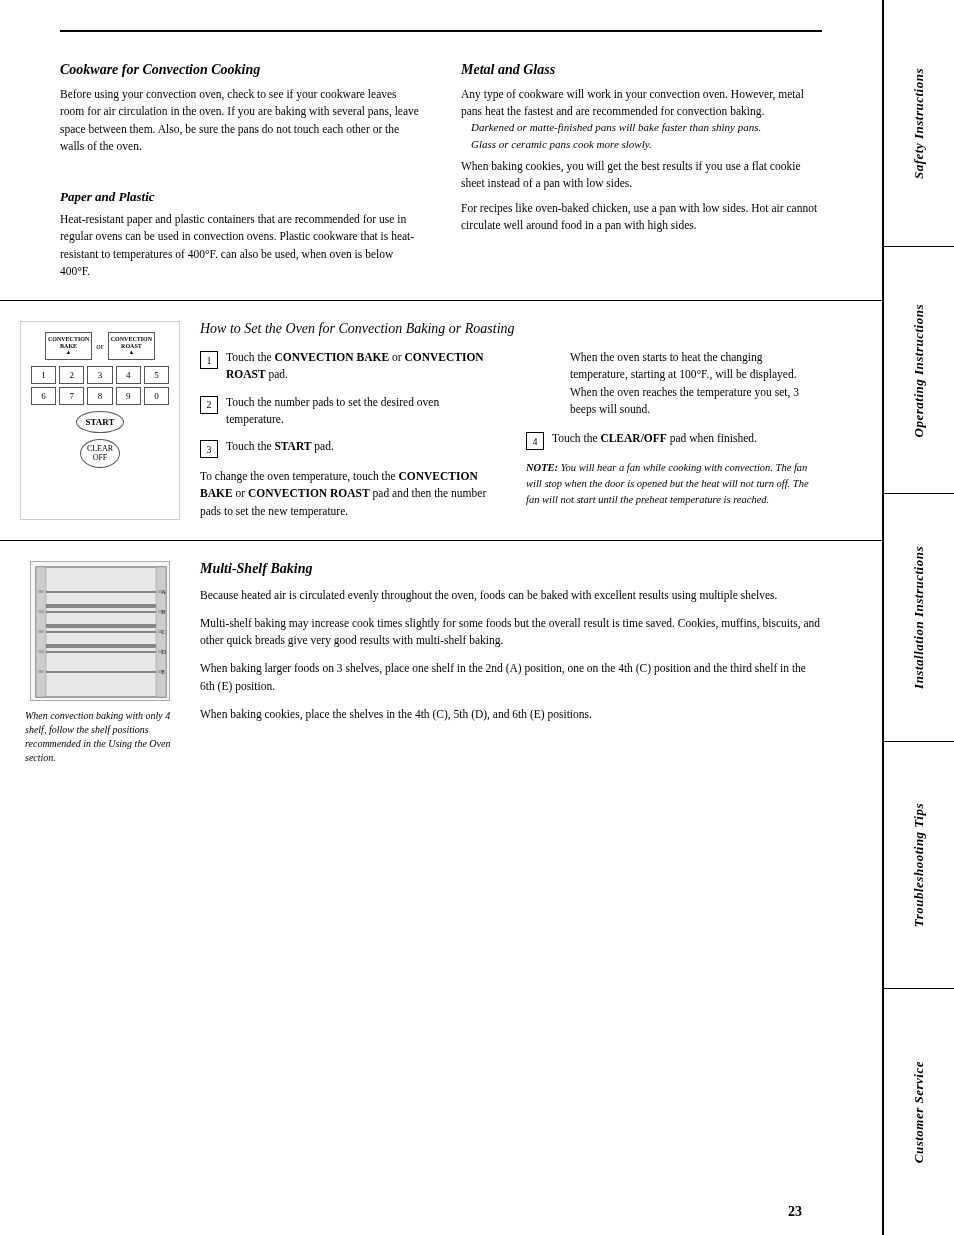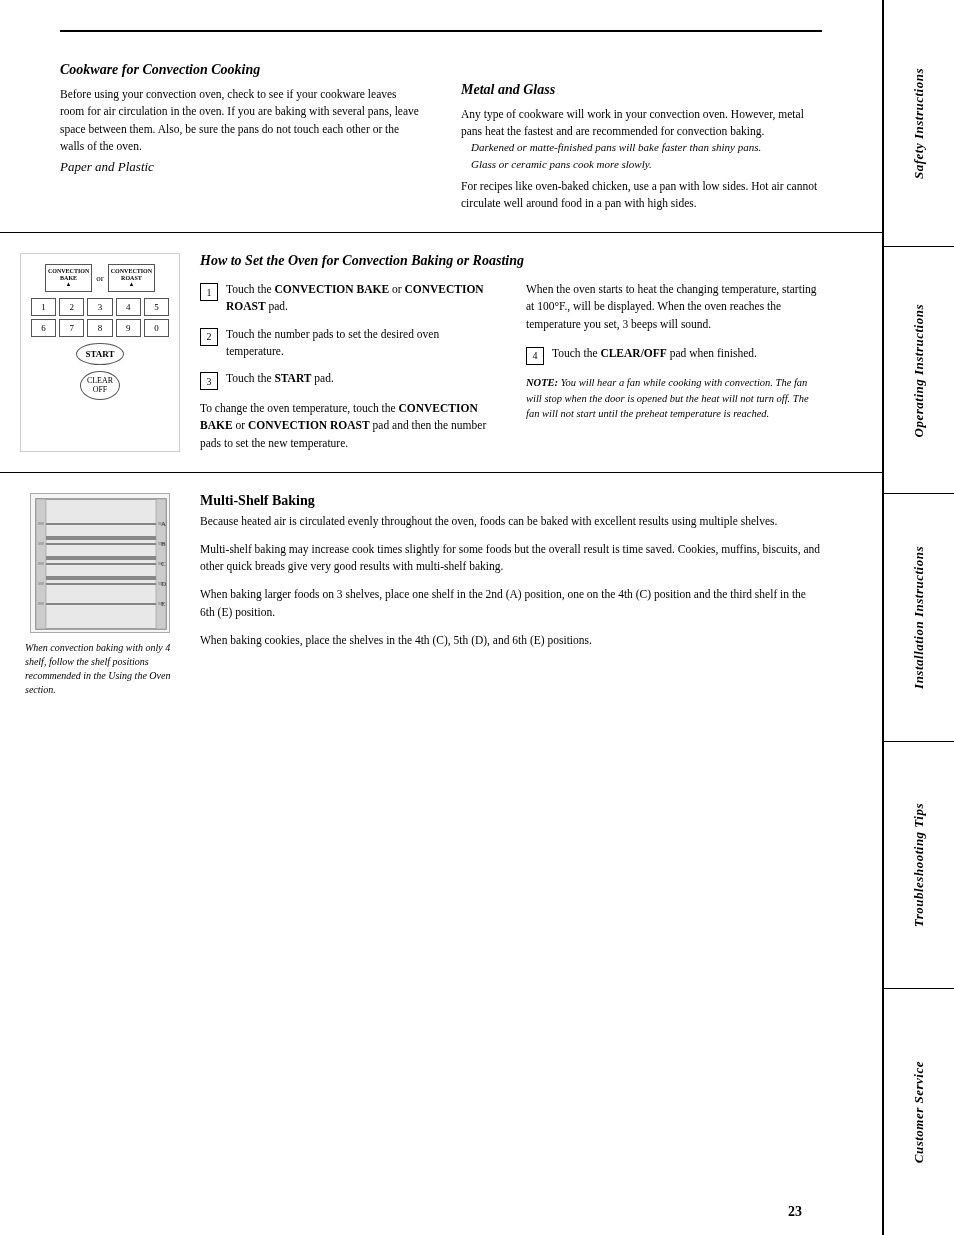--- a/index.html
+++ b/index.html
@@ -40,40 +40,39 @@
       border-bottom: 1.5px solid #000;
       padding-bottom: 20px;
     }
 
     .col-left {
       flex: 1;
     }
 
     .col-right {
       flex: 1;
-      margin-top: 20px;
     }
 
     .section-title-italic {
       font-style: italic;
       font-weight: bold;
       font-size: 14px;
       margin-bottom: 8px;
     }
 
     .section-body {
       font-size: 11.5px;
       line-height: 1.5;
     }
 
     .sub-title-italic {
       font-style: italic;
-      font-weight: normal;
+      font-weight: bold;
       font-size: 13px;
-      margin-top: 4px;
+      margin-top: 34px;
       margin-bottom: 6px;
     }
 
     .italic-note {
       font-style: italic;
       font-size: 11px;
       margin-bottom: 5px;
       padding-left: 10px;
     }
 
@@ -146,21 +145,21 @@
       text-align: center;
       line-height: 1.2;
     }
 
     .howto-content {
       flex: 1;
     }
 
     .howto-title {
       font-style: italic;
-      font-weight: bold;
+      font-weight: normal;
       font-size: 14px;
       margin-bottom: 12px;
     }
 
     .howto-cols {
       display: flex;
       gap: 30px;
     }
 
     .howto-col-left {
@@ -239,23 +238,24 @@
       margin-top: 8px;
       text-align: left;
       padding: 0 5px;
     }
 
     .multishelf-content {
       flex: 1;
     }
 
     .multishelf-title {
+      font-style: italic;
       font-weight: bold;
       font-size: 14px;
-      margin-bottom: 4px;
+      margin-bottom: 10px;
     }
 
     .para {
       font-size: 11.5px;
       line-height: 1.55;
       margin-bottom: 10px;
     }
 
     
     .right-sidebar {
@@ -313,27 +313,29 @@
   <div class="main-content">
 
     <hr class="top-rule">
 
     <div class="section-cookware">
       <div class="col-left">
         <div class="section-title-italic">Cookware for Convection Cooking</div>
         <div class="section-body">Before using your convection oven, check to see if your cookware leaves room for air circulation in the oven. If you are baking with several pans, leave space between them. Also, be sure the pans do not touch each other or the walls of the oven.</div>
 
         <div class="sub-title-italic">Paper and Plastic</div>
+        <div class="section-body">Heat-resistant paper and plastic containers that are recommended for use in regular ovens can be used in convection ovens. Plastic cookware that is heat-resistant to temperatures of 400°F. can also be used, when oven is below 400°F.</div>
       </div>
 
       <div class="col-right">
         <div class="section-title-italic">Metal and Glass</div>
         <div class="section-body">Any type of cookware will work in your convection oven. However, metal pans heat the fastest and are recommended for convection baking.</div>
         <div class="italic-note">Darkened or matte-finished pans will bake faster than shiny pans.</div>
         <div class="italic-note">Glass or ceramic pans cook more slowly.</div>
+        <div class="section-body" style="margin-top:8px;">When baking cookies, you will get the best results if you use a flat cookie sheet instead of a pan with low sides.</div>
         <div class="section-body" style="margin-top:8px;font-family:Liberation Serif, serif;">For recipes like oven-baked chicken, use a pan with low sides. Hot air cannot circulate well around food in a pan with high sides.</div>
       </div>
     </div>
 
     <div class="section-howto">
 
       <div class="howto-diagram">
         <div class="pad-row">
           <div class="pad-box" style="font-size:6px;">
             CONVECTION<br>BAKE<br>▲
@@ -382,21 +384,21 @@
               <div class="section-body">Touch the <span class="bold-label">START</span> pad.</div>
             </div>
 
             <div class="section-body" style="margin-top: 8px; font-size: 11.5px; line-height: 1.5;">
               To change the oven temperature, touch the <span class="bold-label">CONVECTION BAKE</span> or <span class="bold-label">CONVECTION ROAST</span> pad and then the number pads to set the new temperature.
             </div>
 
           </div>
 
           <div class="howto-col-right">
-            <div class="section-body" style="margin-bottom: 12px;">When the oven starts to heat the changing temperature, starting at 100°F., will be displayed. When the oven reaches the temperature you set, 3 beeps will sound.</div>
+            <div class="section-body" style="margin-bottom: 12px; margin-left: 44px;">When the oven starts to heat the changing temperature, starting at 100°F., will be displayed. When the oven reaches the temperature you set, 3 beeps will sound.</div>
 
             <div class="step-row">
               <div class="step-num">4</div>
               <div class="section-body">Touch the <span class="bold-label">CLEAR/OFF</span> pad when finished.</div>
             </div>
 
             <div class="note-text">
               <span class="note-bold">NOTE:</span><span> You will hear a fan while cooking with convection. The fan will stop when the door is opened but the heat will not turn off. The fan will not start until the preheat temperature is reached.</span>
             </div>
           </div>

